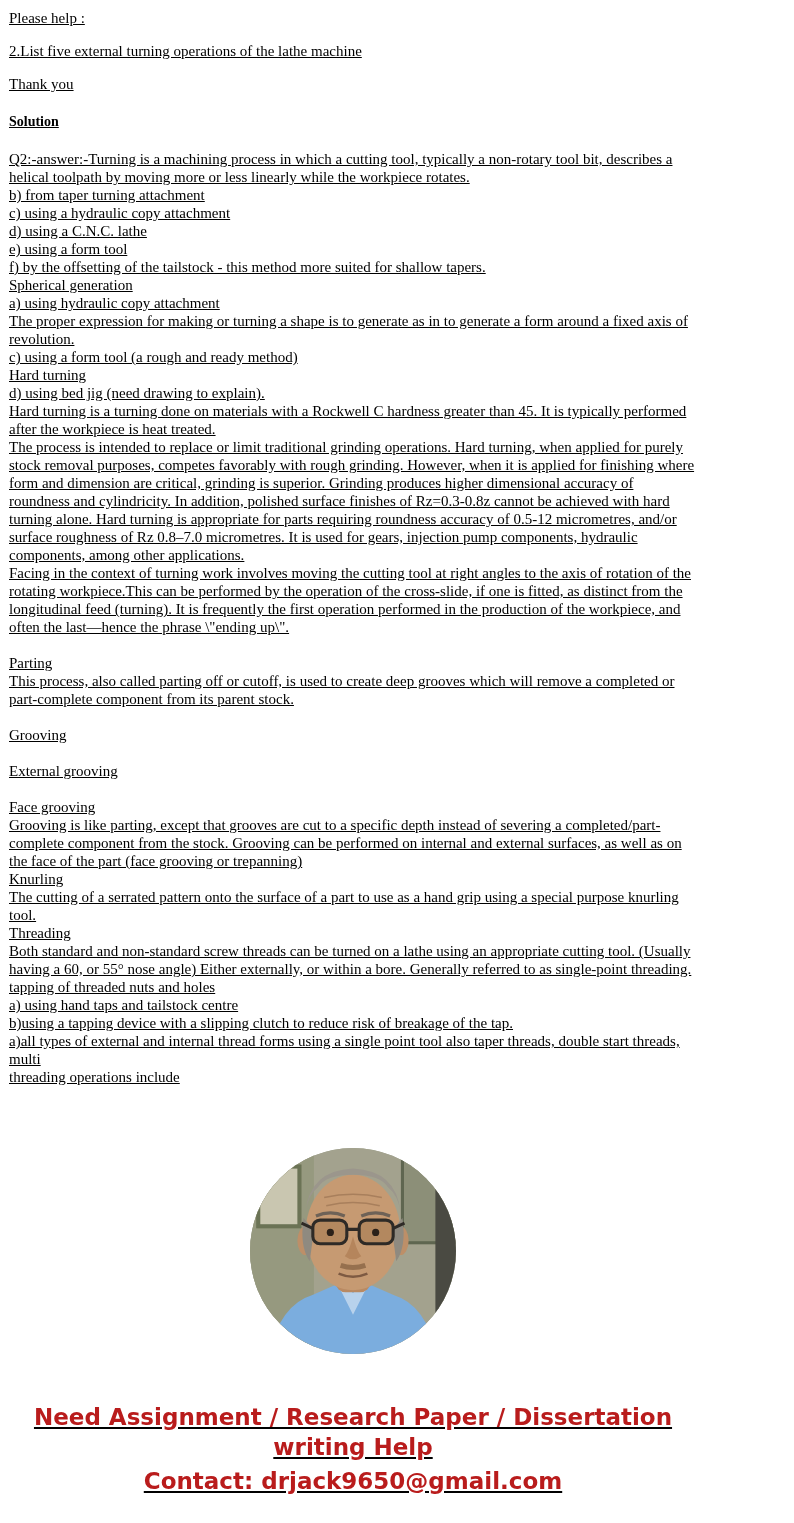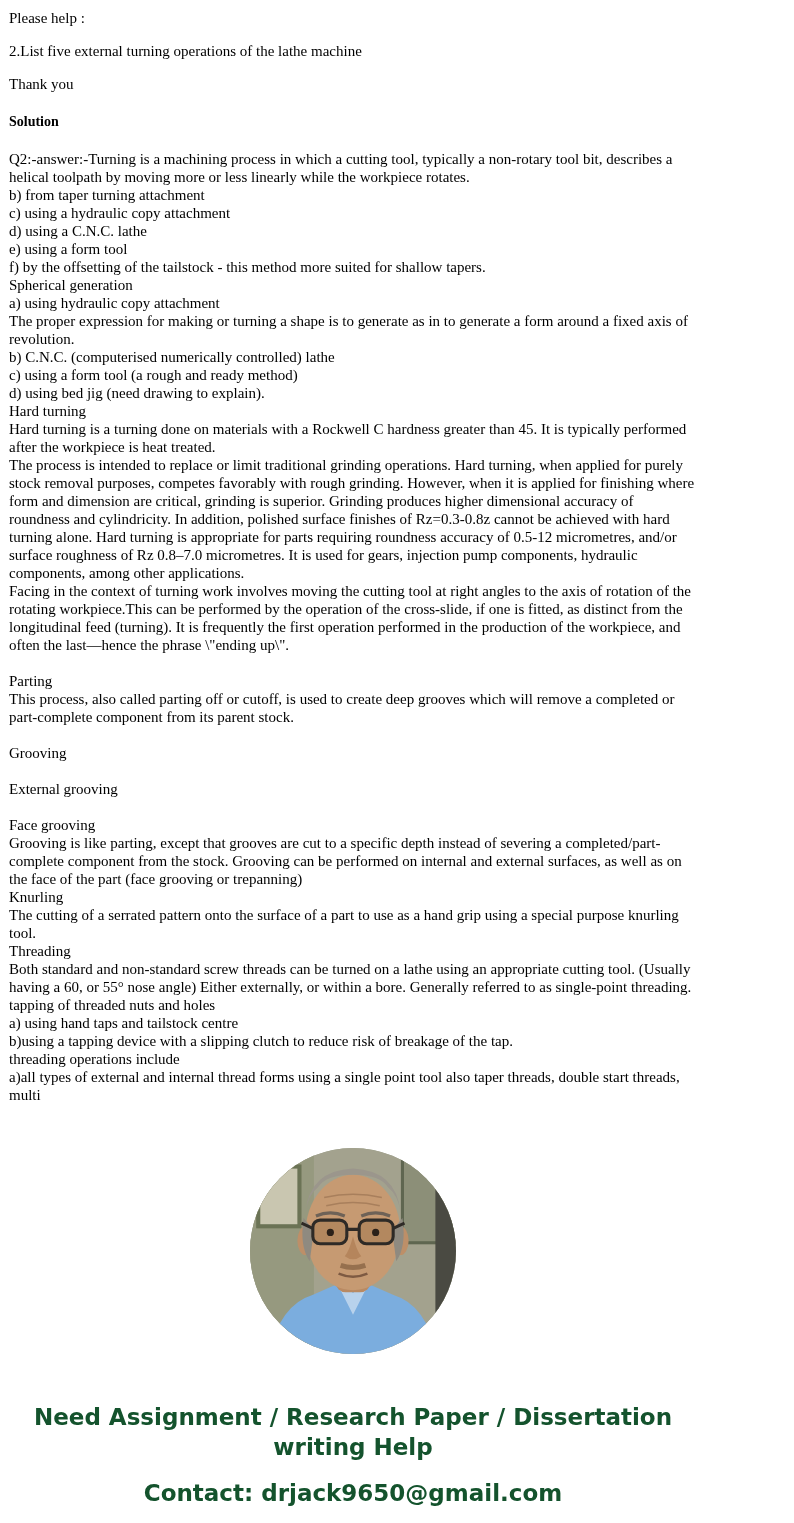--- a/index.html
+++ b/index.html
@@ -2,21 +2,21 @@
 <html><head>
 <meta charset="utf-8">
 <style>
   * { box-sizing: border-box; }
   html, body { margin: 0; padding: 0; }
   body {
     width: 794px; height: 1523px;
     background: #ffffff; color: #000000;
     font-family: "Liberation Serif", serif;
   }
-  .page { width: 706px; height: 1523px; overflow: hidden; background: #fff; }
+  .page { width: 706px; height: 1523px; overflow: hidden; background: #fff; text-decoration: underline; }
 
   .content {
     padding: 9px 9px 0 9px;
     height: 1131px;
     overflow: hidden;
     font-size: 15px;
     line-height: 18px;
   }
   .content p { margin: 0 0 15px 0; }
   .solution-heading {
@@ -35,24 +35,24 @@
   }
   .avatar svg { display: block; width: 100%; height: 100%; }
 
   .footer {
     margin-top: 48px;
     text-align: center;
     font-family: "DejaVu Sans", sans-serif;
     font-weight: bold;
     font-size: 23px;
     line-height: 30px;
-    color: #14532d;
+    color: #b91c1c;
   }
   .footer .help-text { max-width: 730px; margin: 0 auto; }
-  .footer .contact-text { margin: 16px auto; }
+  .footer .contact-text { margin: 4px auto; }
 </style>
 </head>
 <body>
 
 <div class="page">
 
   <div class="content">
     <p>Please help :</p>
     <p>2.List five external turning operations of the lathe machine</p>
     <p>Thank you</p>
@@ -74,27 +74,26 @@
         <div class="line">e) using a form tool</div>
 
         <div class="line">f) by the offsetting of the tailstock - this method more suited for shallow tapers.</div>
 
         <div class="line">Spherical generation</div>
 
         <div class="line">a) using hydraulic copy attachment</div>
 
         <div class="line">The proper expression for making or turning a shape is to generate as in to generate a form around a fixed axis of revolution.</div>
 
-        <div class="line">b) C.N.C. (computerised numerically controlled) lathe</div>
 
         <div class="line">c) using a form tool (a rough and ready method)</div>
 
+        <div class="line">Hard turning</div>
+
         <div class="line">d) using bed jig (need drawing to explain).</div>
-
-        <div class="line">Hard turning</div>
 
         <div class="line">Hard turning is a turning done on materials with a Rockwell C hardness greater than 45. It is typically performed after the workpiece is heat treated.</div>
 
         <div class="line">The process is intended to replace or limit traditional grinding operations. Hard turning, when applied for purely stock removal purposes, competes favorably with rough grinding. However, when it is applied for finishing where form and dimension are critical, grinding is superior. Grinding produces higher dimensional accuracy of roundness and cylindricity. In addition, polished surface finishes of Rz=0.3-0.8z cannot be achieved with hard turning alone. Hard turning is appropriate for parts requiring roundness accuracy of 0.5-12 micrometres, and/or surface roughness of Rz 0.8–7.0 micrometres. It is used for gears, injection pump components, hydraulic components, among other applications.</div>
 
 
         <div class="line">Facing in the context of turning work involves moving the cutting tool at right angles to the axis of rotation of the rotating workpiece.This can be performed by the operation of the cross-slide, if one is fitted, as distinct from the longitudinal feed (turning). It is frequently the first operation performed in the production of the workpiece, and often the last—hence the phrase \"ending up\".</div>
 
         <div class="line"></div>
 
@@ -123,23 +122,23 @@
         <div class="line">Threading</div>
 
         <div class="line">Both standard and non-standard screw threads can be turned on a lathe using an appropriate cutting tool. (Usually having a 60, or 55° nose angle) Either externally, or within a bore. Generally referred to as single-point threading.</div>
 
         <div class="line">tapping of threaded nuts and holes</div>
 
         <div class="line">a) using hand taps and tailstock centre</div>
 
         <div class="line">b)using a tapping device with a slipping clutch to reduce risk of breakage of the tap.</div>
 
+        <div class="line">a)all types of external and internal thread forms using a single point tool also taper threads, double start threads, multi</div>
+
         <div class="line">threading operations include</div>
-
-        <div class="line">a)all types of external and internal thread forms using a single point tool also taper threads, double start threads, multi</div>
       </div>
   </div>
 
   <div class="avatar-row">
     <div class="avatar">
 
       <svg viewBox="0 0 200 200" aria-hidden="true">
         <rect width="200" height="200" fill="#a3a28e"></rect>
         <rect x="0" y="0" width="62" height="200" fill="#96997f"></rect>
         <rect x="8" y="18" width="40" height="58" fill="#c9c6b0" stroke="#6b7355" stroke-width="4"></rect>

